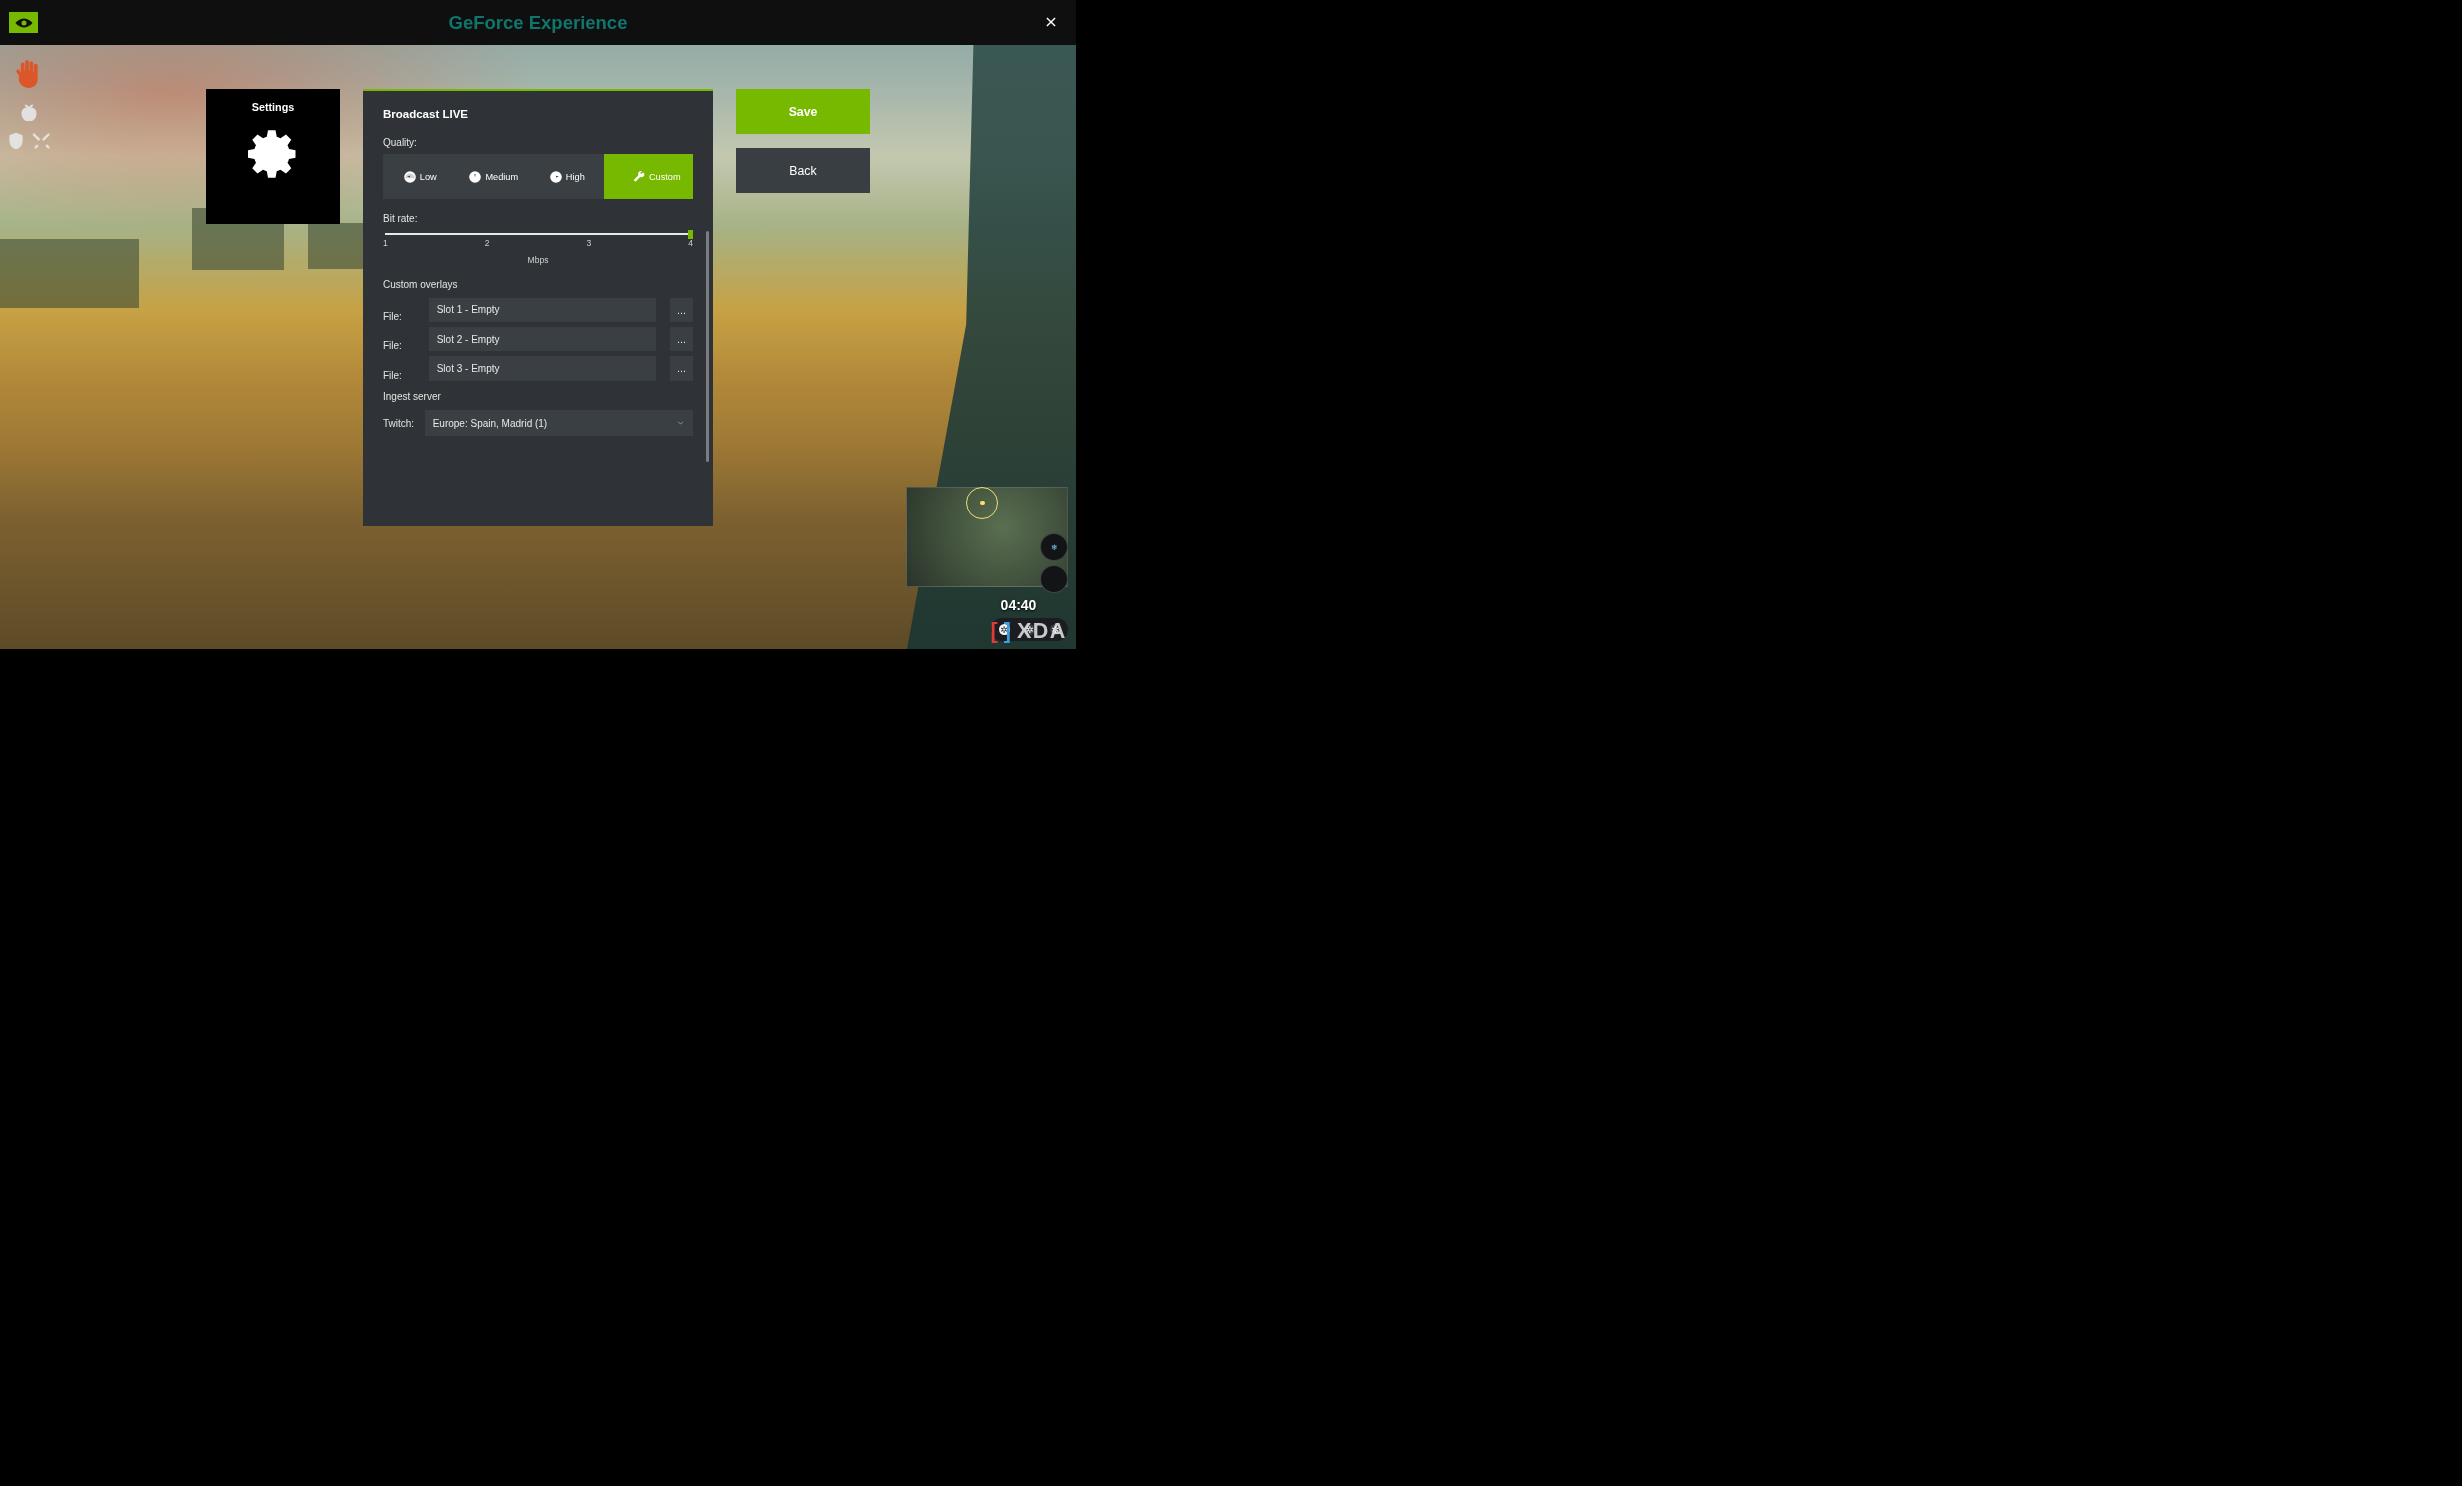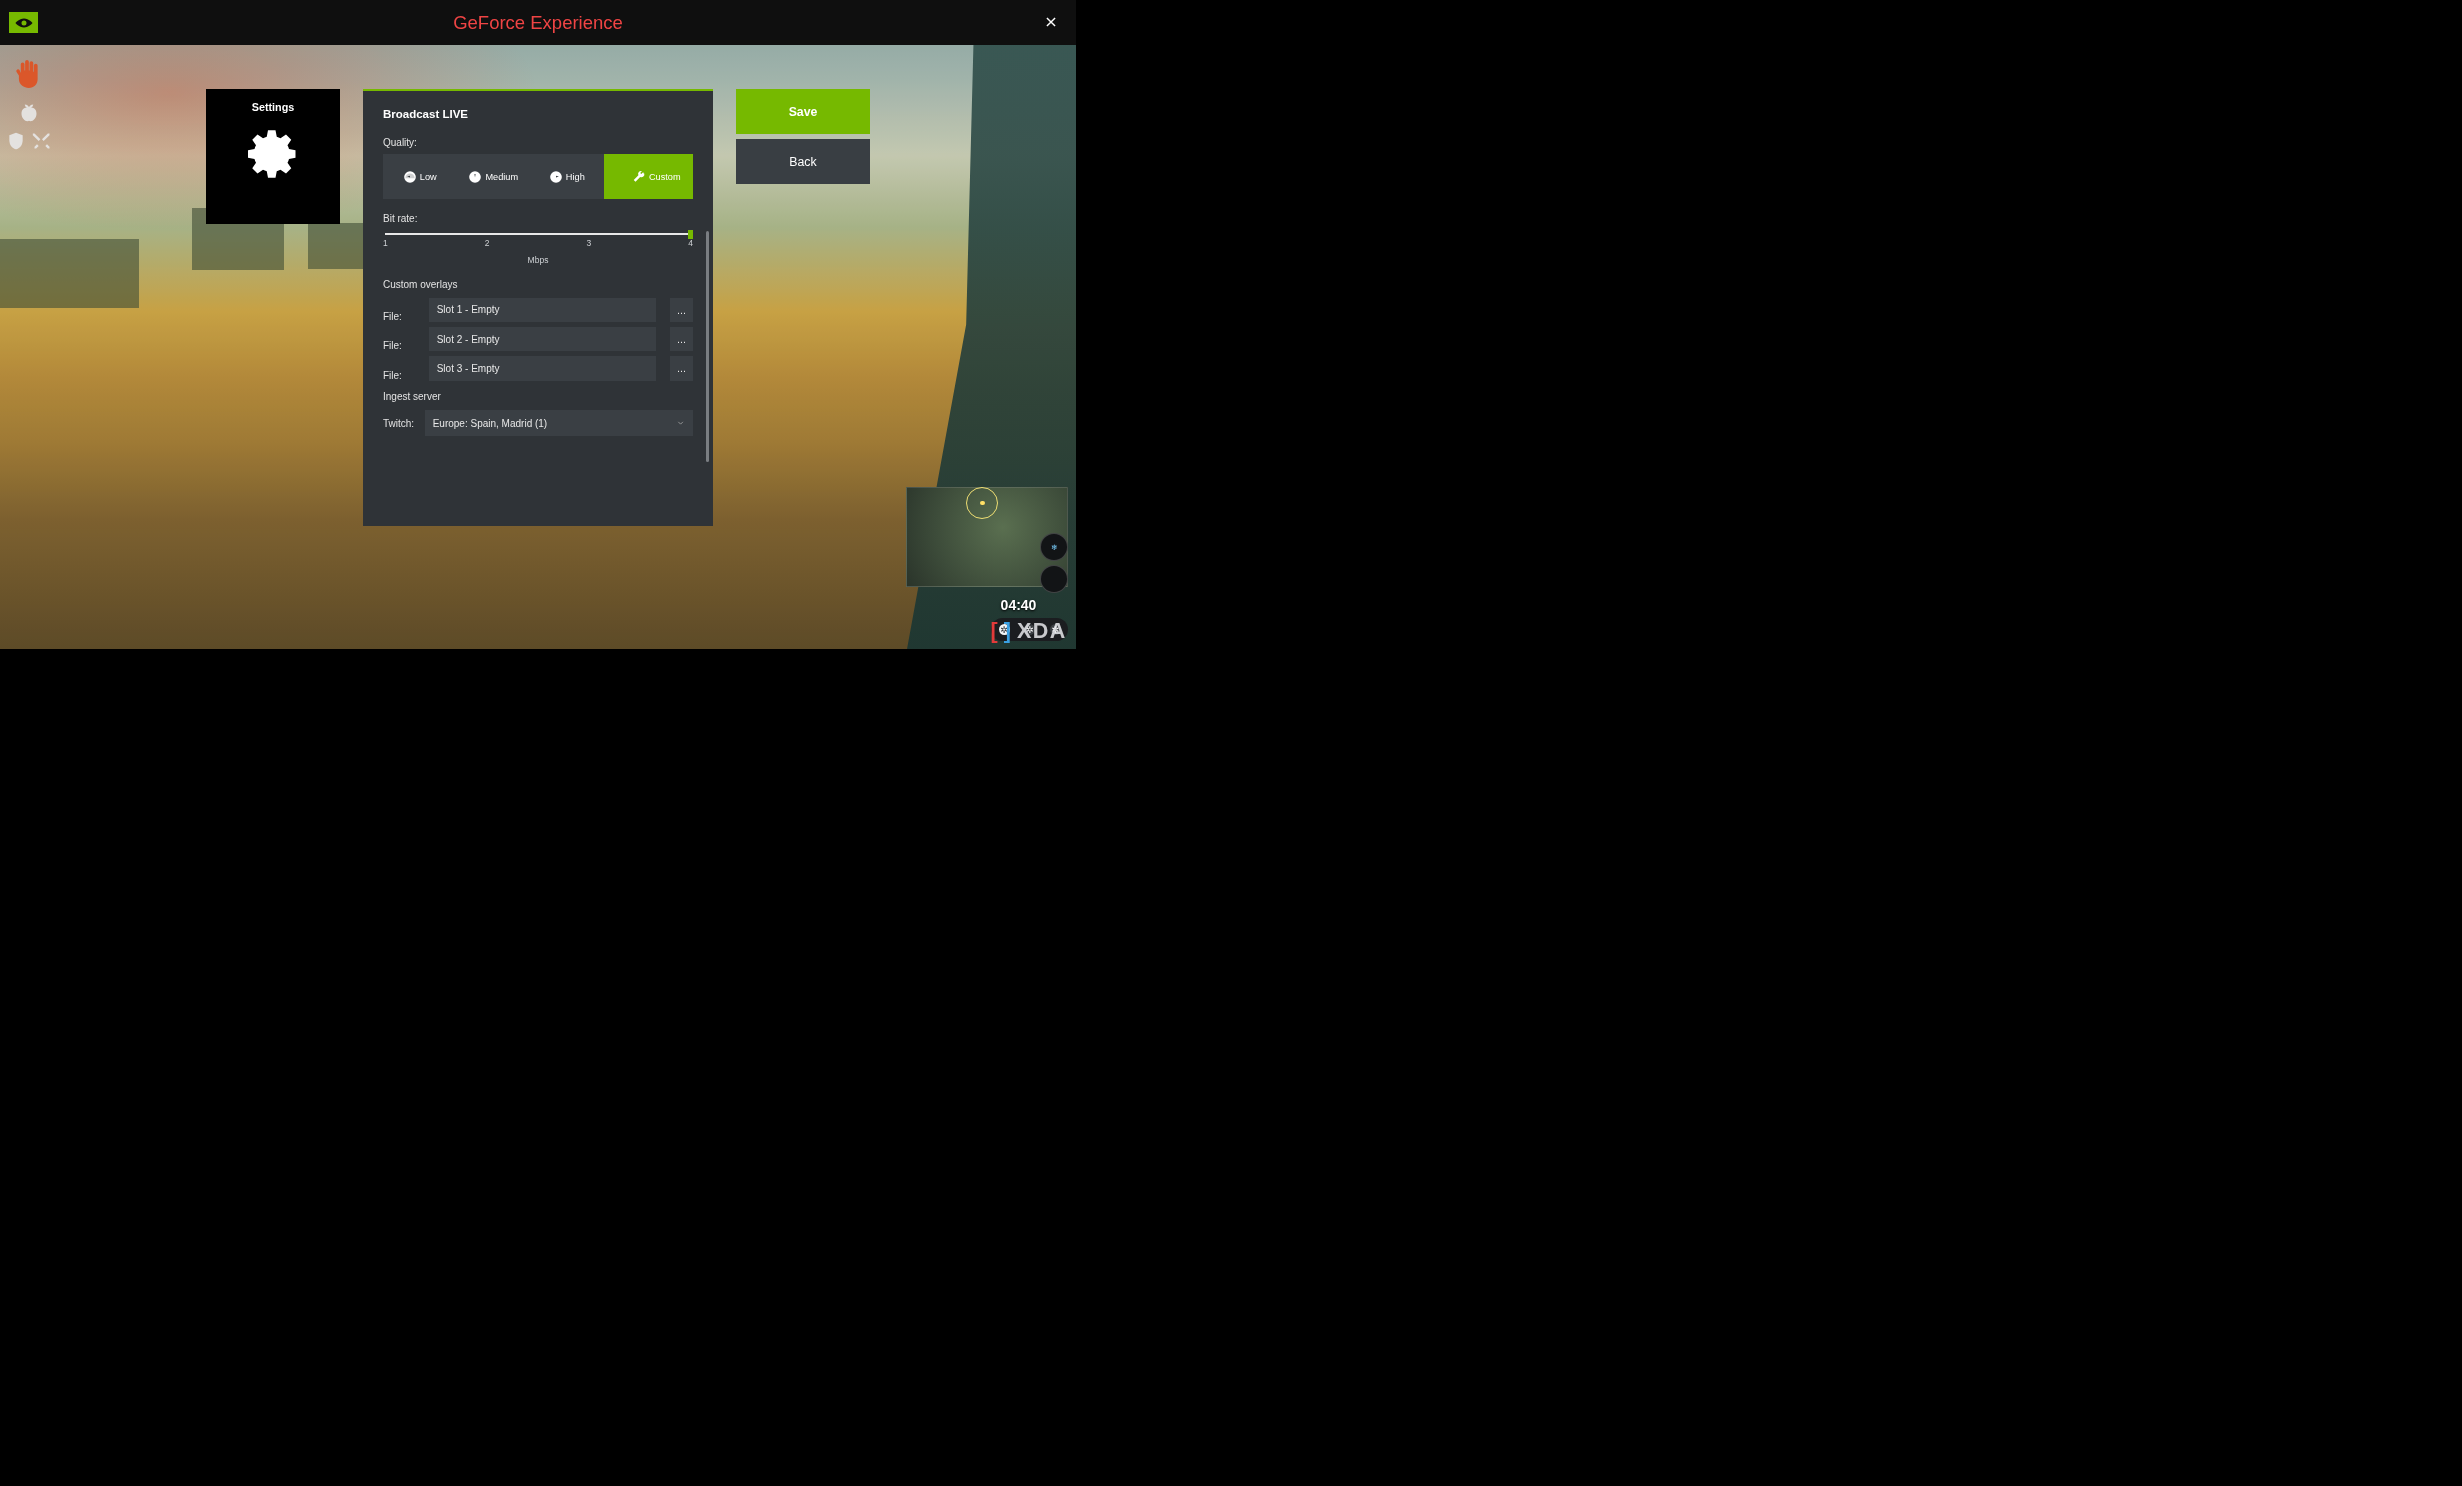--- a/index.html
+++ b/index.html
@@ -51,21 +51,21 @@
   z-index: 10;
 }
 .nv-logo-wrap {
   width: 29px; height: 21.5px; margin-left: 9.2px;
   background: #76b900;
   display: flex; align-items: center; justify-content: center;
 }
 .nv-logo-wrap svg { width: 20px; height: 14px; }
 .topbar-title {
   position: absolute; left: 0; right: 0; text-align: center;
-  color: #ef4444; font-size: 18.5px; font-weight: 400;
+  color: #0f766e; font-size: 18.5px; font-weight: 700;
   pointer-events: none;
 }
 .close-btn {
   position: absolute; right: 14px; top: 10.8px;
   width: 23px; height: 23px; color: #fff; cursor: pointer;
   display:flex;align-items:center;justify-content:center;font-size:17px;
 }
 
 
 .hud {
@@ -190,21 +190,21 @@
   width:23px; height:24.6px; background:#3a3f44; color:#e8e8e8;
   display:flex; align-items:center; justify-content:center; font-size:10.8px;
   cursor:pointer;
 }
 
 .ingest-row { display:flex; align-items:center; gap:5px; }
 .ingest-row .lbl { color:#e4e4e4; font-size:10px; width:37px; }
 .ingest-row .select { flex:1; }
 
 
-.right-col { width: 134px; display:flex; flex-direction:column; gap:5px; }
+.right-col { width: 134px; display:flex; flex-direction:column; gap:14px; }
 .btn {
   height:45px; display:flex; align-items:center; justify-content:center;
   font-size:12.3px; color:#fff; cursor:pointer;
 }
 .btn-primary { background:#76b900; font-weight:600; }
 .btn-secondary { background:#393e43; }
 
 
 .minimap-area {
   position:absolute; right:4.6px; bottom:4.6px; z-index:4;

